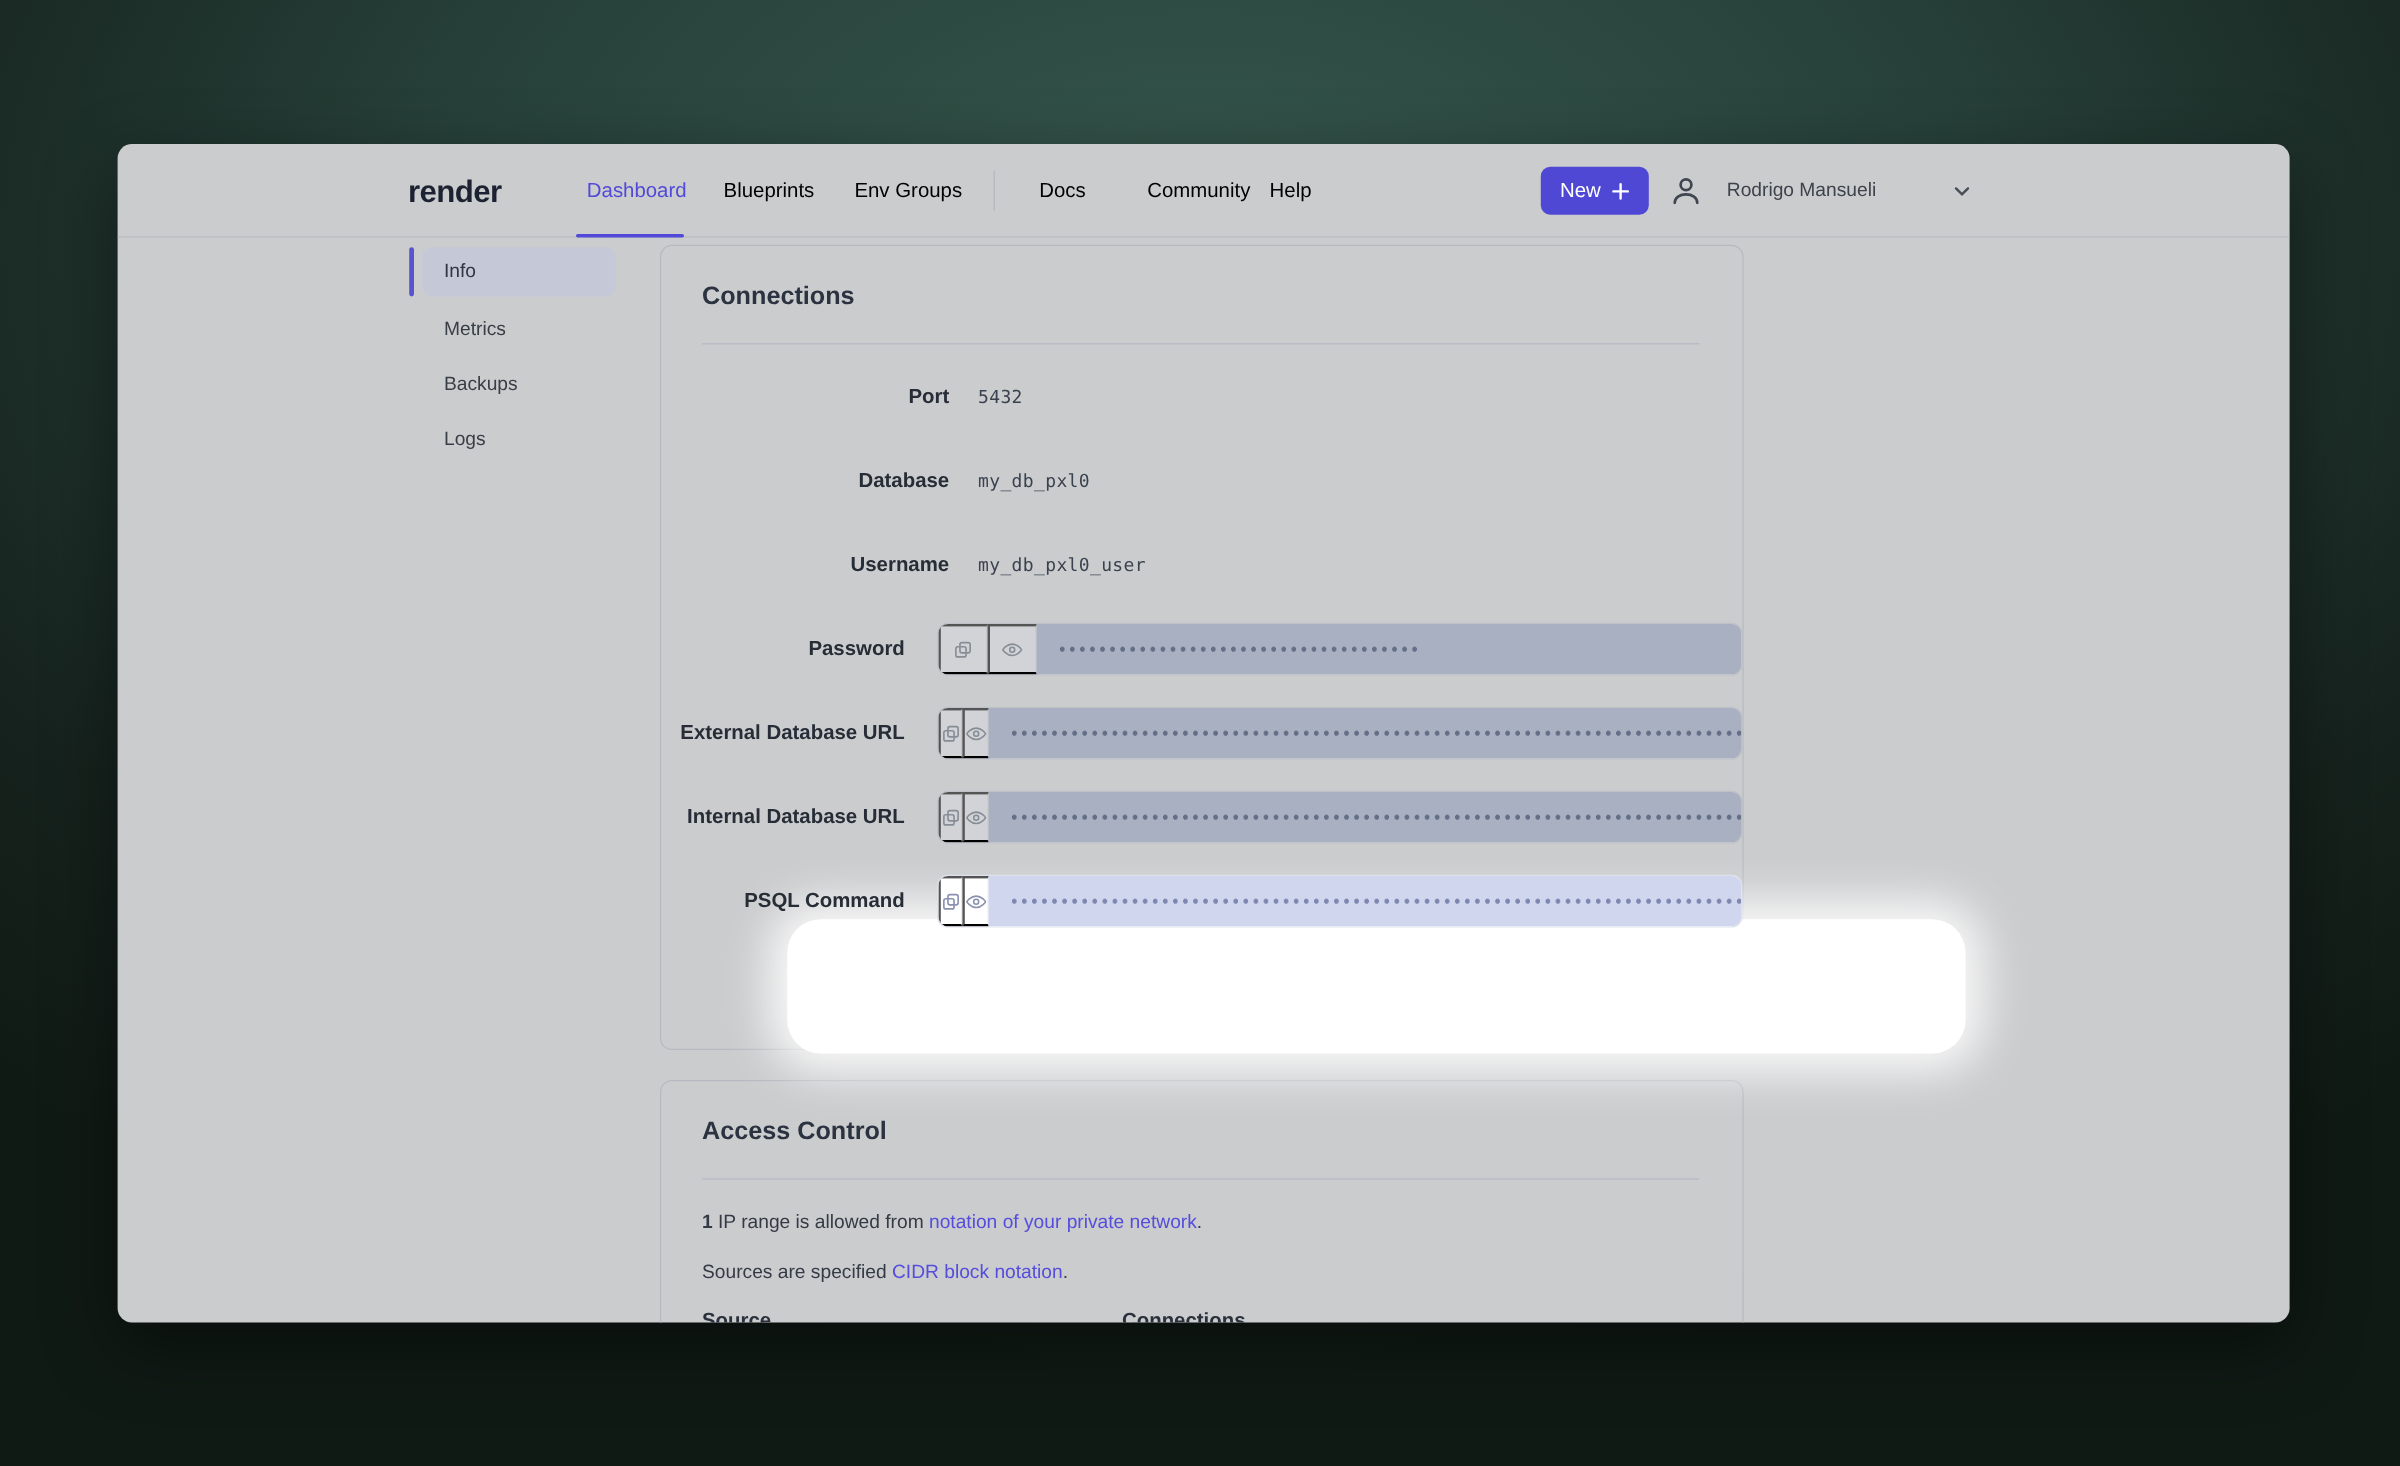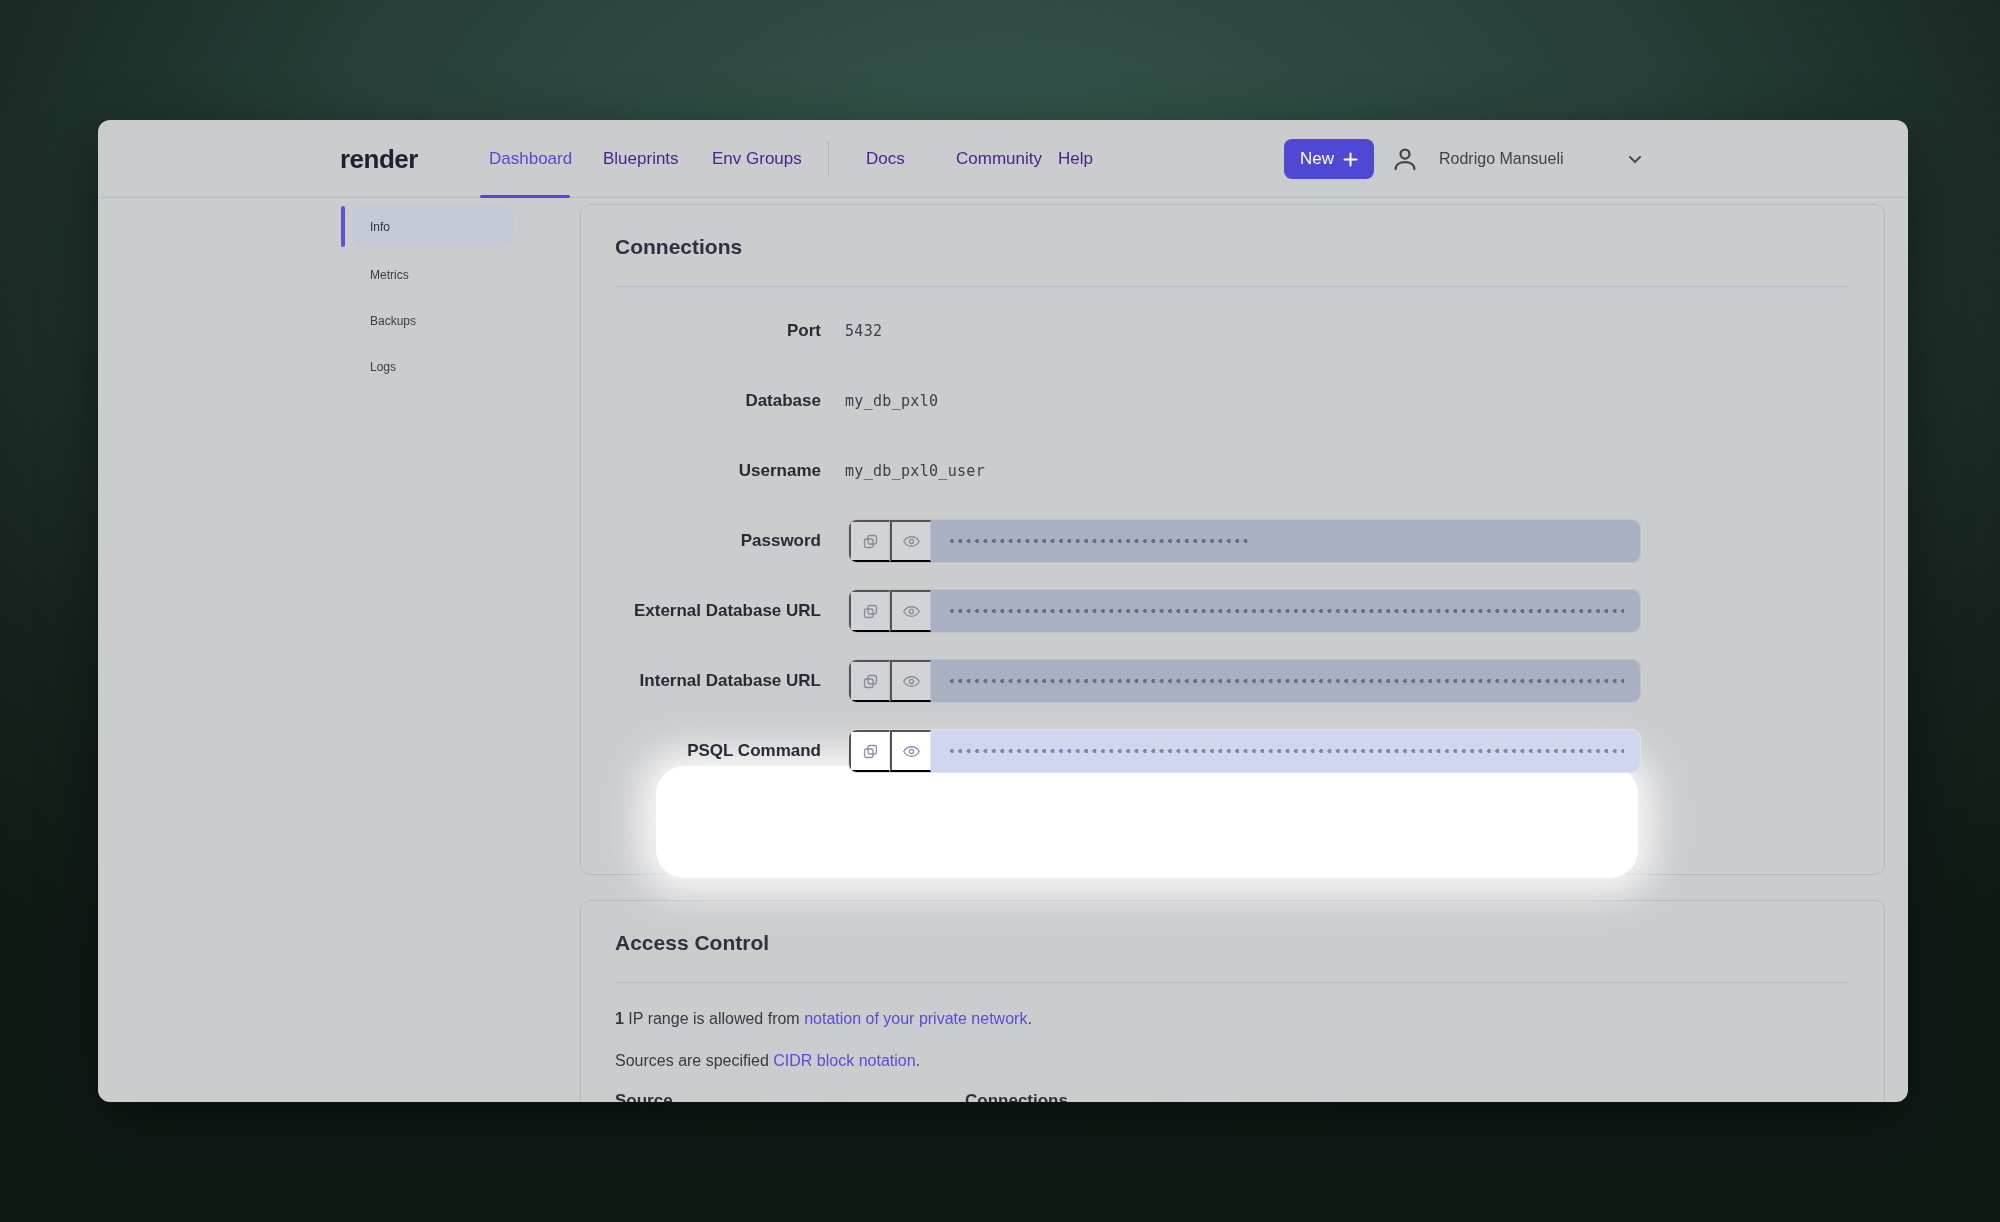--- a/index.html
+++ b/index.html
@@ -15,47 +15,47 @@
   .window {
     position:absolute; left:98px; top:120px; width:1810px; height:982px;
     background:#cbccce; border-radius:12px; overflow:hidden;
     box-shadow:0 20px 60px rgba(0,0,0,.45);
   }
 
   
   .topnav { position:absolute; left:0; top:0; width:100%; height:78px; border-bottom:1px solid #b9bcc1; }
   .nav-abs { position:absolute; top:0; height:78px; display:flex; align-items:center; }
   .logo { left:242px; font-size:26px; font-weight:700; color:#1d2232; letter-spacing:-0.5px; }
-  .navlink { font-size:17px; color:#4c1d95; cursor:default; }
+  .navlink { font-size:17px; color:#000000; cursor:default; }
   .nl-dashboard { left:391px; color:#5249d8; font-weight:500; }
   .nl-blueprints { left:505px; }
   .nl-envgroups { left:614px; }
   .nl-docs { left:768px; }
   .nl-community { left:858px; }
   .nl-help { left:960px; }
   .nav-underline { position:absolute; left:382px; bottom:-1px; width:90px; height:3px; background:#5249d8; border-radius:2px; }
   .nav-divider { position:absolute; left:730px; top:22px; width:1px; height:34px; background:#b3b6bb; }
   .new-btn {
     position:absolute; left:1186px; top:19px; width:90px; height:40px;
     background:#4f48d4; color:#ffffff; border:none; border-radius:8px;
     display:flex; align-items:center; justify-content:center; gap:9px;
     font-size:17px; font-family:inherit; cursor:pointer;
   }
   .avatar-box { position:absolute; left:1285px; top:17px; width:44px; height:44px; border-radius:10px; display:flex; align-items:center; justify-content:center; }
   .user-name { left:1341px; font-size:16px; color:#3d434c; }
   .user-chevron { position:absolute; left:1528px; top:31px; }
 
   
   .side-active-bar { position:absolute; left:243px; top:86px; width:4px; height:41px; background:#5a53cf; border-radius:2px; }
-  .side-item { position:absolute; left:254px; width:161px; height:41px; display:flex; align-items:center; padding-left:18px; font-size:12px; color:#383e46; border-radius:8px; cursor:pointer; }
+  .side-item { position:absolute; left:254px; width:161px; height:41px; display:flex; align-items:center; padding-left:18px; font-size:16px; color:#383e46; border-radius:8px; cursor:pointer; }
   .side-item.active { background:#c5c9d7; color:#30363f; }
   .si-0 { top:86px; } .si-1 { top:134px; } .si-2 { top:180px; } .si-3 { top:226px; }
 
   
-  .panel { position:absolute; left:482px; width:1305px; border:1px solid #b6b9bf; border-radius:10px;text-align:center; }
+  .panel { position:absolute; left:452px; width:903px; border:1px solid #b6b9bf; border-radius:10px;text-align:center; }
   #connections-panel { top:84px; height:671px; }
   #access-panel { top:780px; height:330px; }
   .panel-title { position:absolute; left:34px; top:30px; font-size:21px; font-weight:700; color:#2c3340; }
   .panel-divider { position:absolute; left:34px; right:36px; top:81px; height:1px; background:#b4b9c5; }
 
   
   .rows { position:absolute; left:0; top:91px; right:0; }
   .row { height:70px; display:flex; align-items:center; position:relative; z-index:2; }
   .row-label { width:240px; display:flex; justify-content:flex-end; align-items:center; gap:7px; font-size:17px; font-weight:700; color:#262d37; }
   .row-value { margin-left:24px; font-family:"DejaVu Sans Mono", monospace; font-size:15px; color:#3a424f; letter-spacing:0.3px; }

